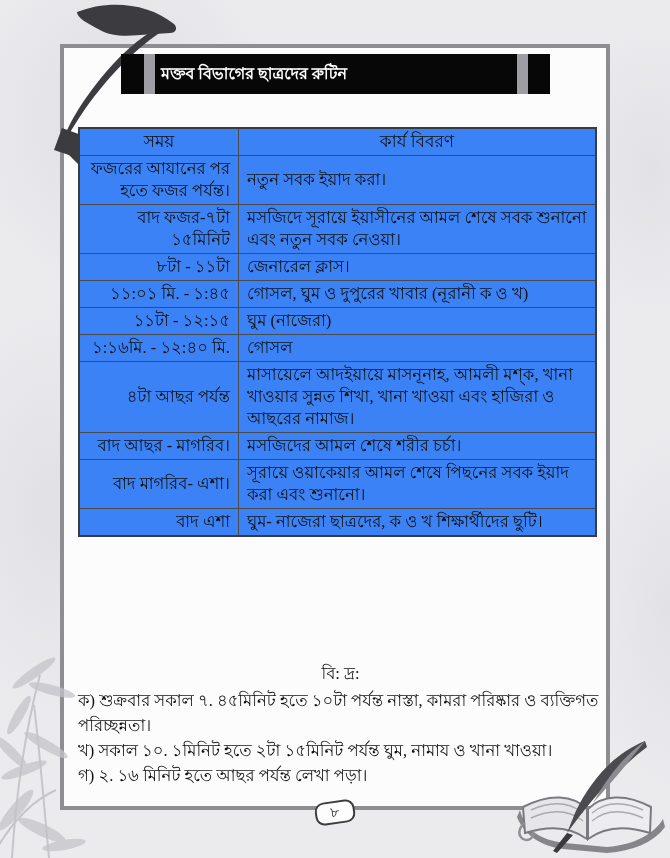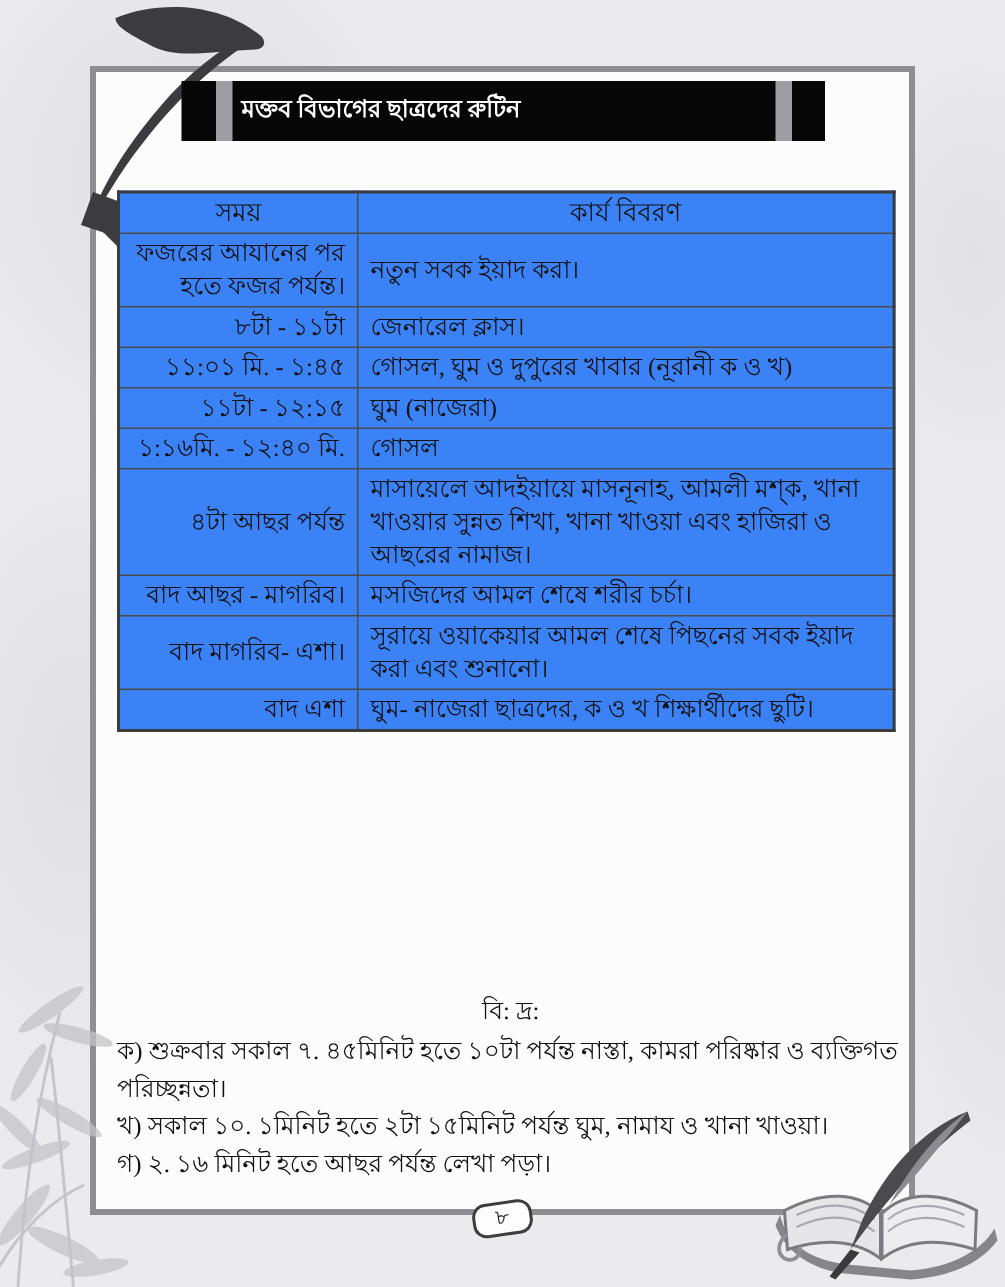--- a/index.html
+++ b/index.html
@@ -118,20 +118,24 @@
       <th class="col-time">সময়</th>
       <th class="col-activity">কার্য বিবরণ</th>
     </tr>
   </thead>
   <tbody>
       <tr>
         <td class="col-time">ফজরের আযানের পর হতে ফজর পর্যন্ত।</td>
         <td class="col-activity">নতুন সবক ইয়াদ করা।</td>
       </tr>
       <tr>
+        <td class="col-time">বাদ ফজর-৭টা ১৫মিনিট</td>
+        <td class="col-activity">মসজিদে সূরায়ে ইয়াসীনের আমল শেষে সবক শুনানো এবং নতুন সবক নেওয়া।</td>
+      </tr>
+      <tr>
         <td class="col-time">৮টা - ১১টা</td>
         <td class="col-activity">জেনারেল ক্লাস।</td>
       </tr>
       <tr>
         <td class="col-time">১১:০১ মি. - ১:৪৫</td>
         <td class="col-activity">গোসল, ঘুম ও দুপুরের খাবার (নূরানী ক ও খ)</td>
       </tr>
       <tr>
         <td class="col-time">১১টা - ১২:১৫</td>
         <td class="col-activity">ঘুম (নাজেরা)</td>

